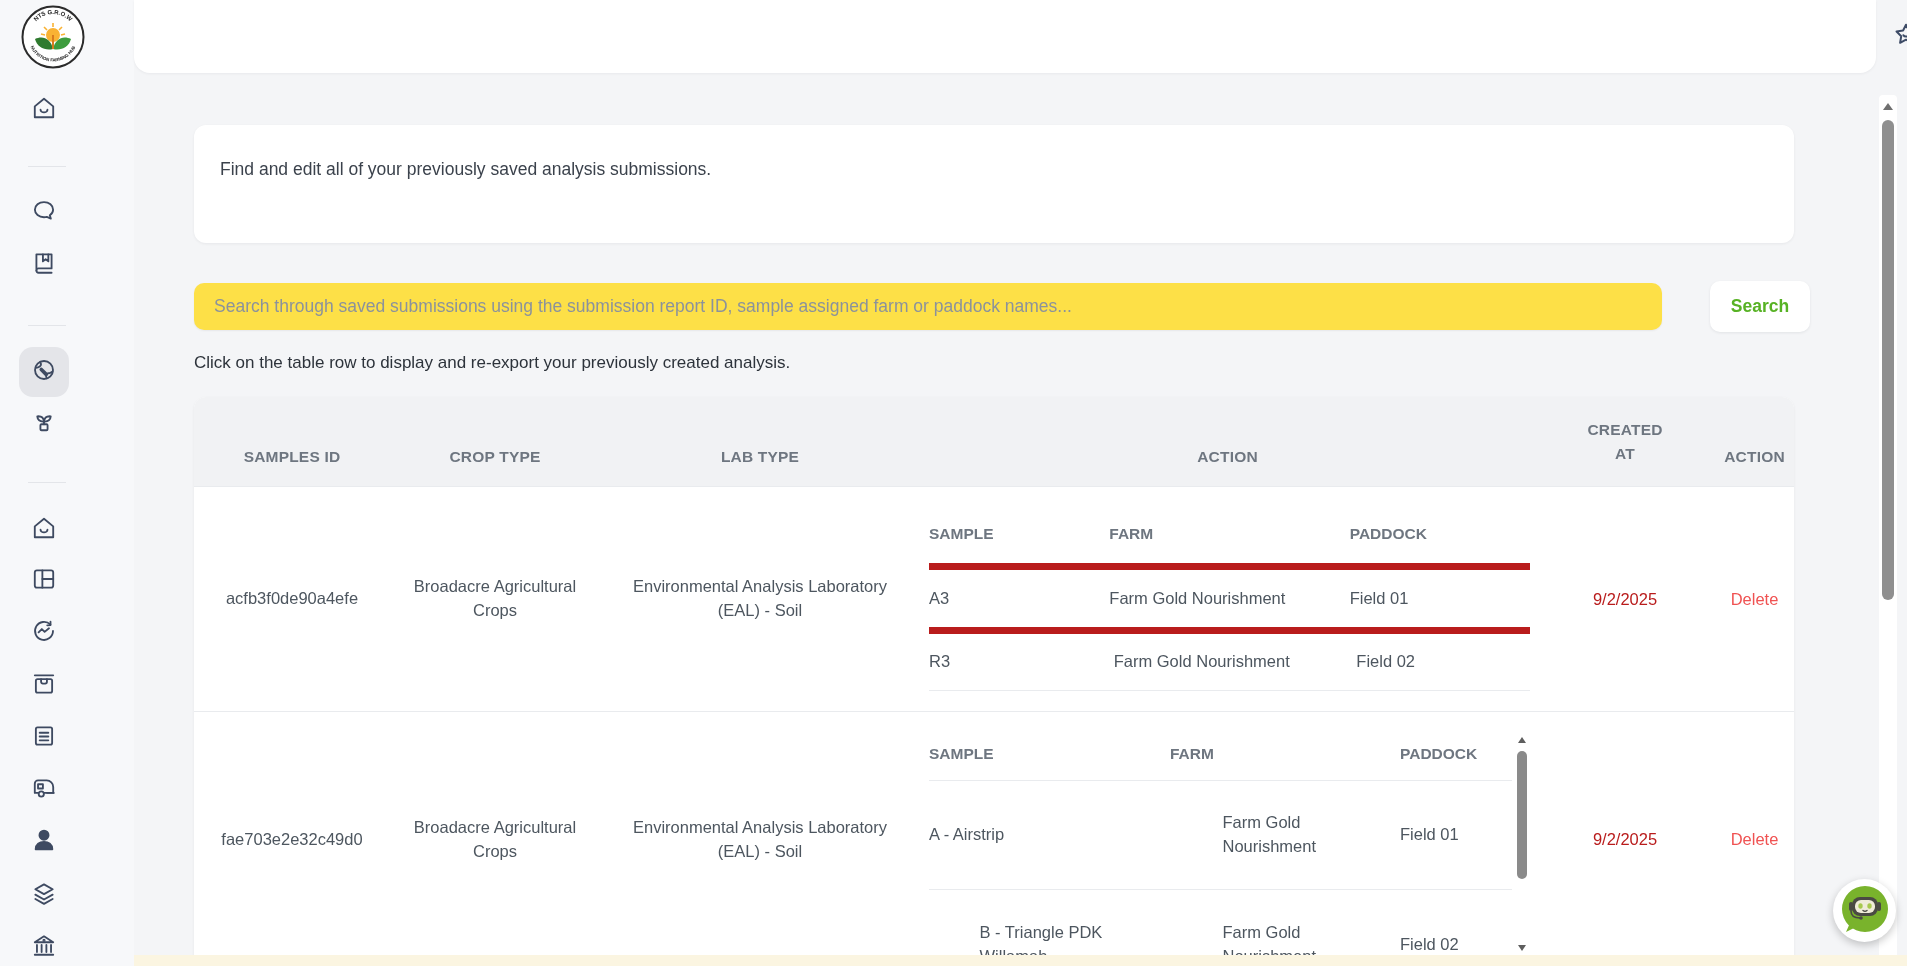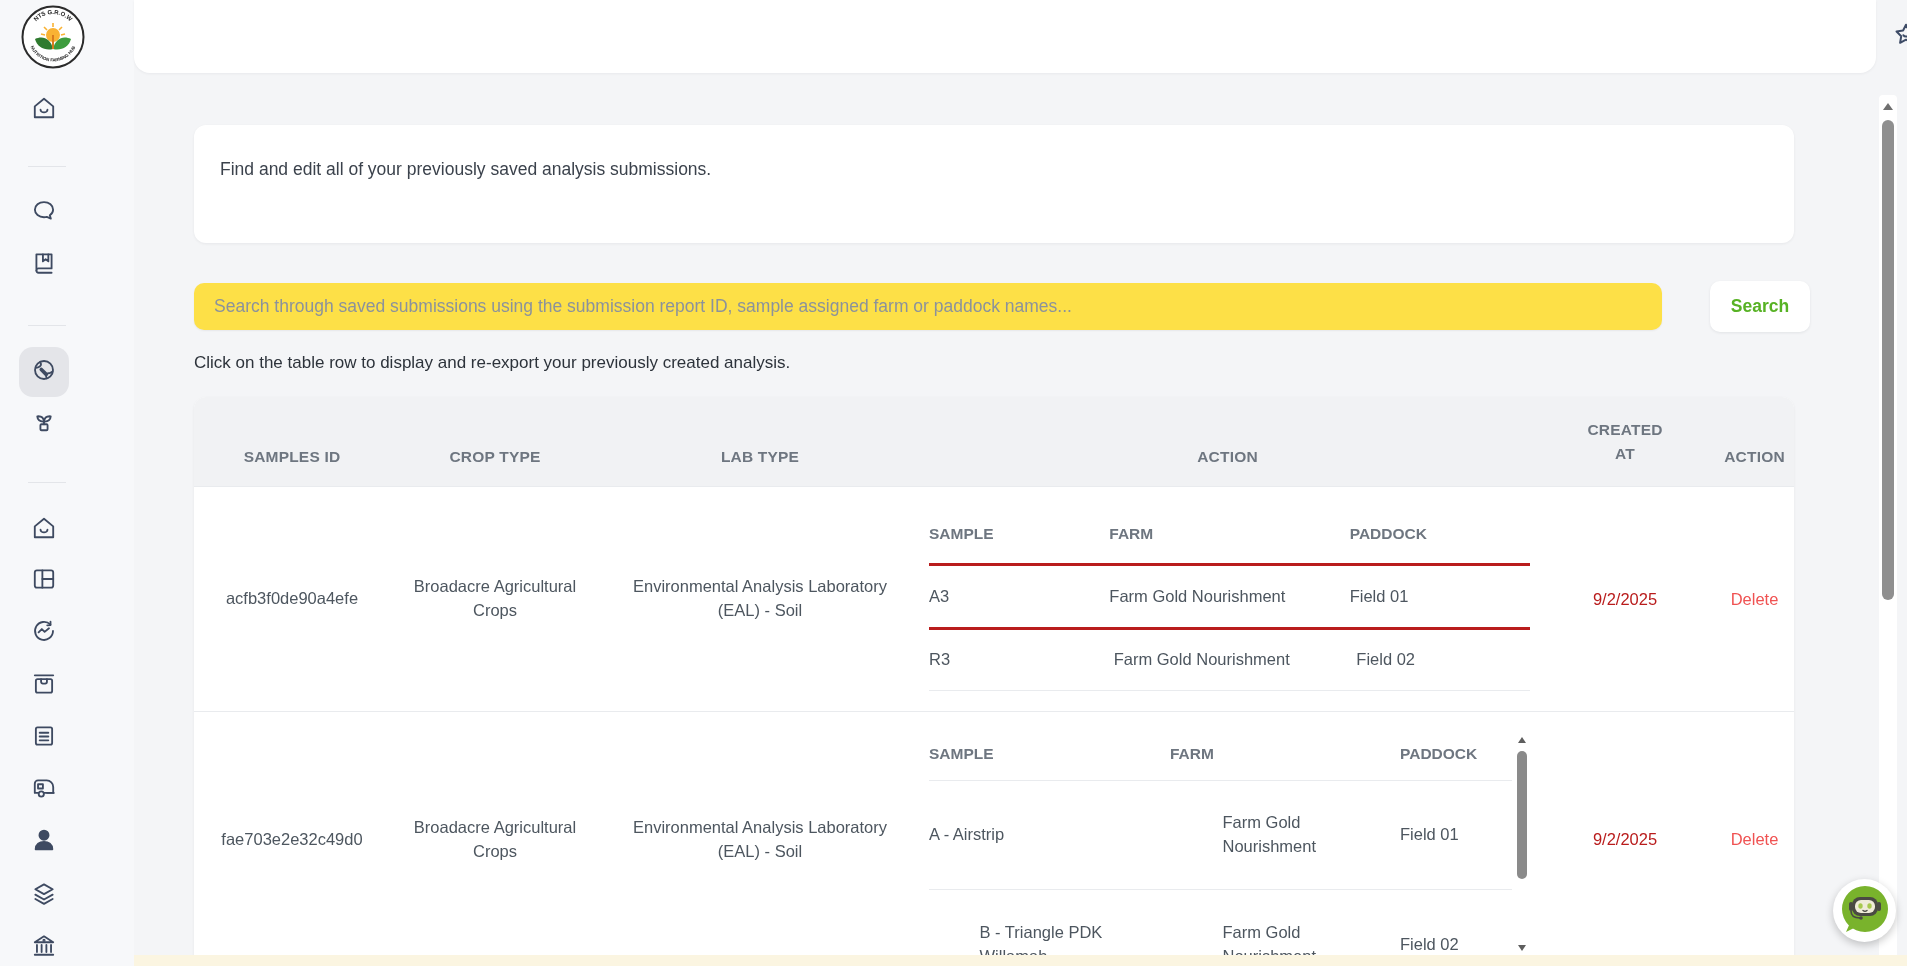--- a/index.html
+++ b/index.html
@@ -72,21 +72,21 @@
 
   
   .samples-cell { position:relative; display:block; }
   .nested { margin-left:9px; }
   .row-a .nested { width:601px; margin-top:18px; }
   .row-b .nested { width:583px; margin-top:17px; }
   .nrow { display:flex; align-items:center; }
   .nhead { font-size:15.5px; font-weight:bold; color:#6e7680; }
   .row-a .nhead { height:58px; }
   .row-b .nhead { height:51px; }
-  .row-a .ndata { height:64px; border-top:3px solid #b91c1c; }
+  .row-a .ndata { height:64px; border-top:7px solid #b91c1c; }
   .row-a .ndata:last-child { border-bottom:1px solid #e9ebee;gap:11px; }
   .row-b .ndata-1 { height:109px; border-top:1px solid #e9ebee; }
   .row-b .ndata-2 { height:110px; border-top:1px solid #e9ebee; }
   .ncell { text-align:left; line-height:1.45; }
   .row-a .n1{width:30%} .row-a .n2{width:40%} .row-a .n3{width:30%}
   .row-b .n1{width:241px} .row-b .n2{width:230px} .row-b .n3{width:112px}
   .nw140 { max-width:140px; margin:0 auto; }
   .nw125 { max-width:125px; margin:0 auto; }
 
   

